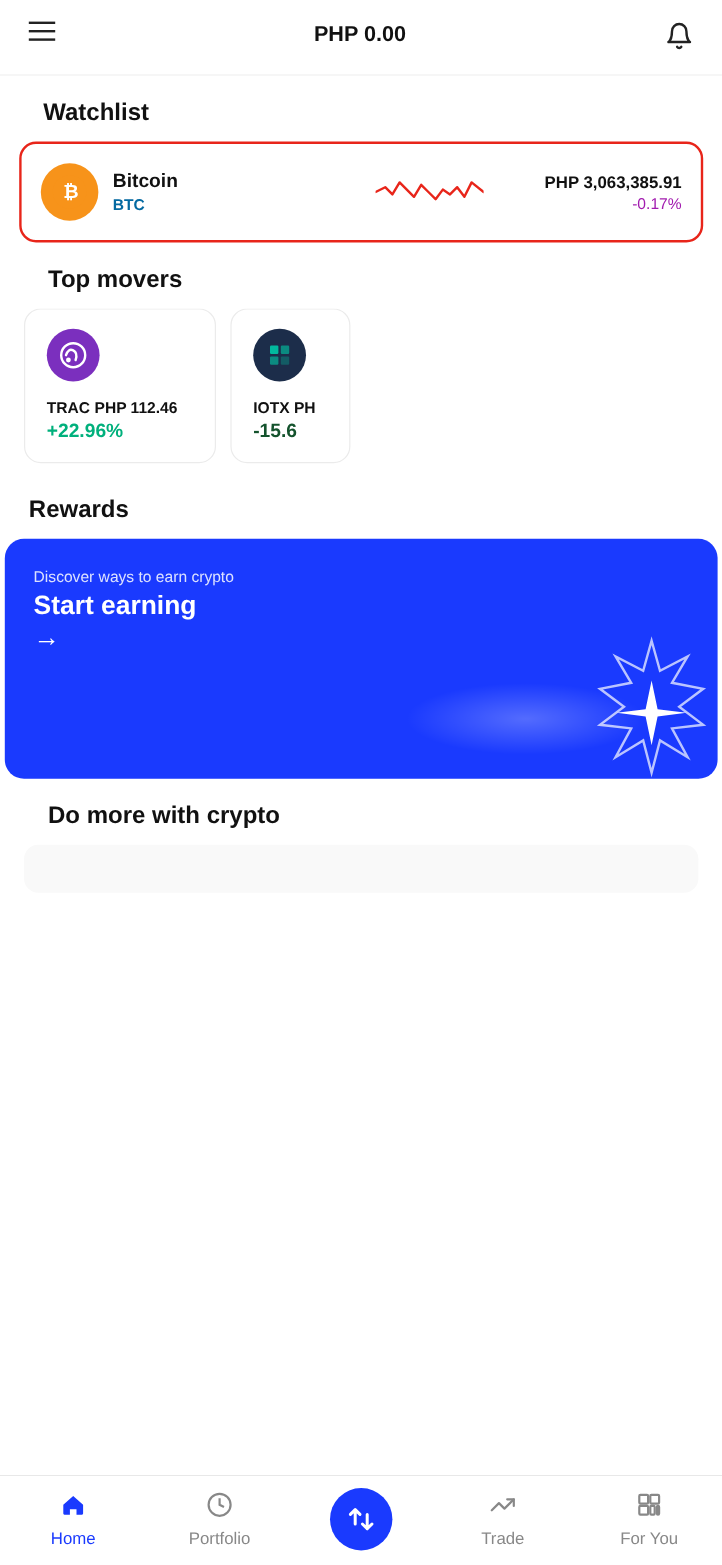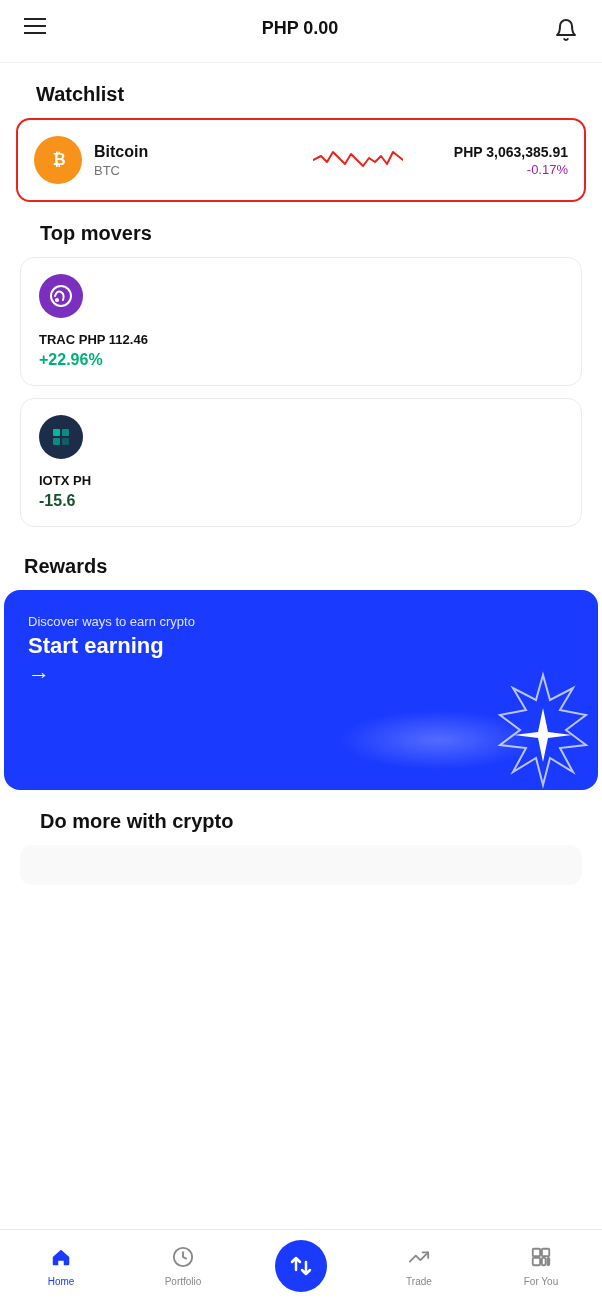--- a/index.html
+++ b/index.html
@@ -67,39 +67,38 @@
     }
     .coin-icon-bitcoin {
       width: 48px; height: 48px; border-radius: 50%;
       background: #f7931a;
       display: flex; align-items: center; justify-content: center;
       flex-shrink: 0;
     }
     .coin-icon-bitcoin svg { width: 28px; height: 28px; }
     .coin-info { flex: 1; }
     .coin-name { font-size: 16px; font-weight: 700; color: #111; }
-    .coin-ticker { font-size: 13px; color: #737373; margin-top: 2px; }
+    .coin-ticker { font-size: 13px; color: #0369a1; margin-top: 2px; font-weight: bold; }
     .sparkline {
       flex: 1;
       display: flex;
       align-items: center;
       justify-content: center;
     }
     .coin-price-info { text-align: right; }
     .coin-price { font-size: 14px; font-weight: 600; color: #111; }
     .coin-change-neg { font-size: 13px; color: #a21caf; font-weight: 400; margin-top: 2px; }
 
     
     .top-movers-section { padding: 0 20px; }
     .movers-scroll {
       display: flex;
       gap: 12px;
       overflow-x: auto;
       padding-bottom: 4px;
-      flex-direction: column;
     }
     .movers-scroll::-webkit-scrollbar { display: none; }
     .mover-card {
       background: #fff;
       border: 1px solid #ebebeb;
       border-radius: 14px;
       padding: 16px 18px;
       min-width: 160px;
       flex-shrink: 0;
     }
@@ -166,21 +165,21 @@
       align-items: center;
       justify-content: space-around;
       padding: 10px 0 12px;
       z-index: 100;
     }
     .nav-item {
       display: flex; flex-direction: column; align-items: center;
       gap: 3px; cursor: pointer; min-width: 60px;
     }
     .nav-icon { font-size: 20px; }
-    .nav-label { font-size: 10px; font-weight: 500; }
+    .nav-label { font-size: 14px; font-weight: 500; }
     .nav-item.active .nav-label { color: #1a3afe; }
     .nav-item.active .nav-icon { color: #1a3afe; }
     .nav-item .nav-icon { color: #888; }
     .nav-item .nav-label { color: #888; }
     .nav-center-btn {
       width: 52px; height: 52px; border-radius: 50%;
       background: #1a3afe;
       display: flex; align-items: center; justify-content: center;
       color: #fff; font-size: 20px;
       cursor: pointer;

